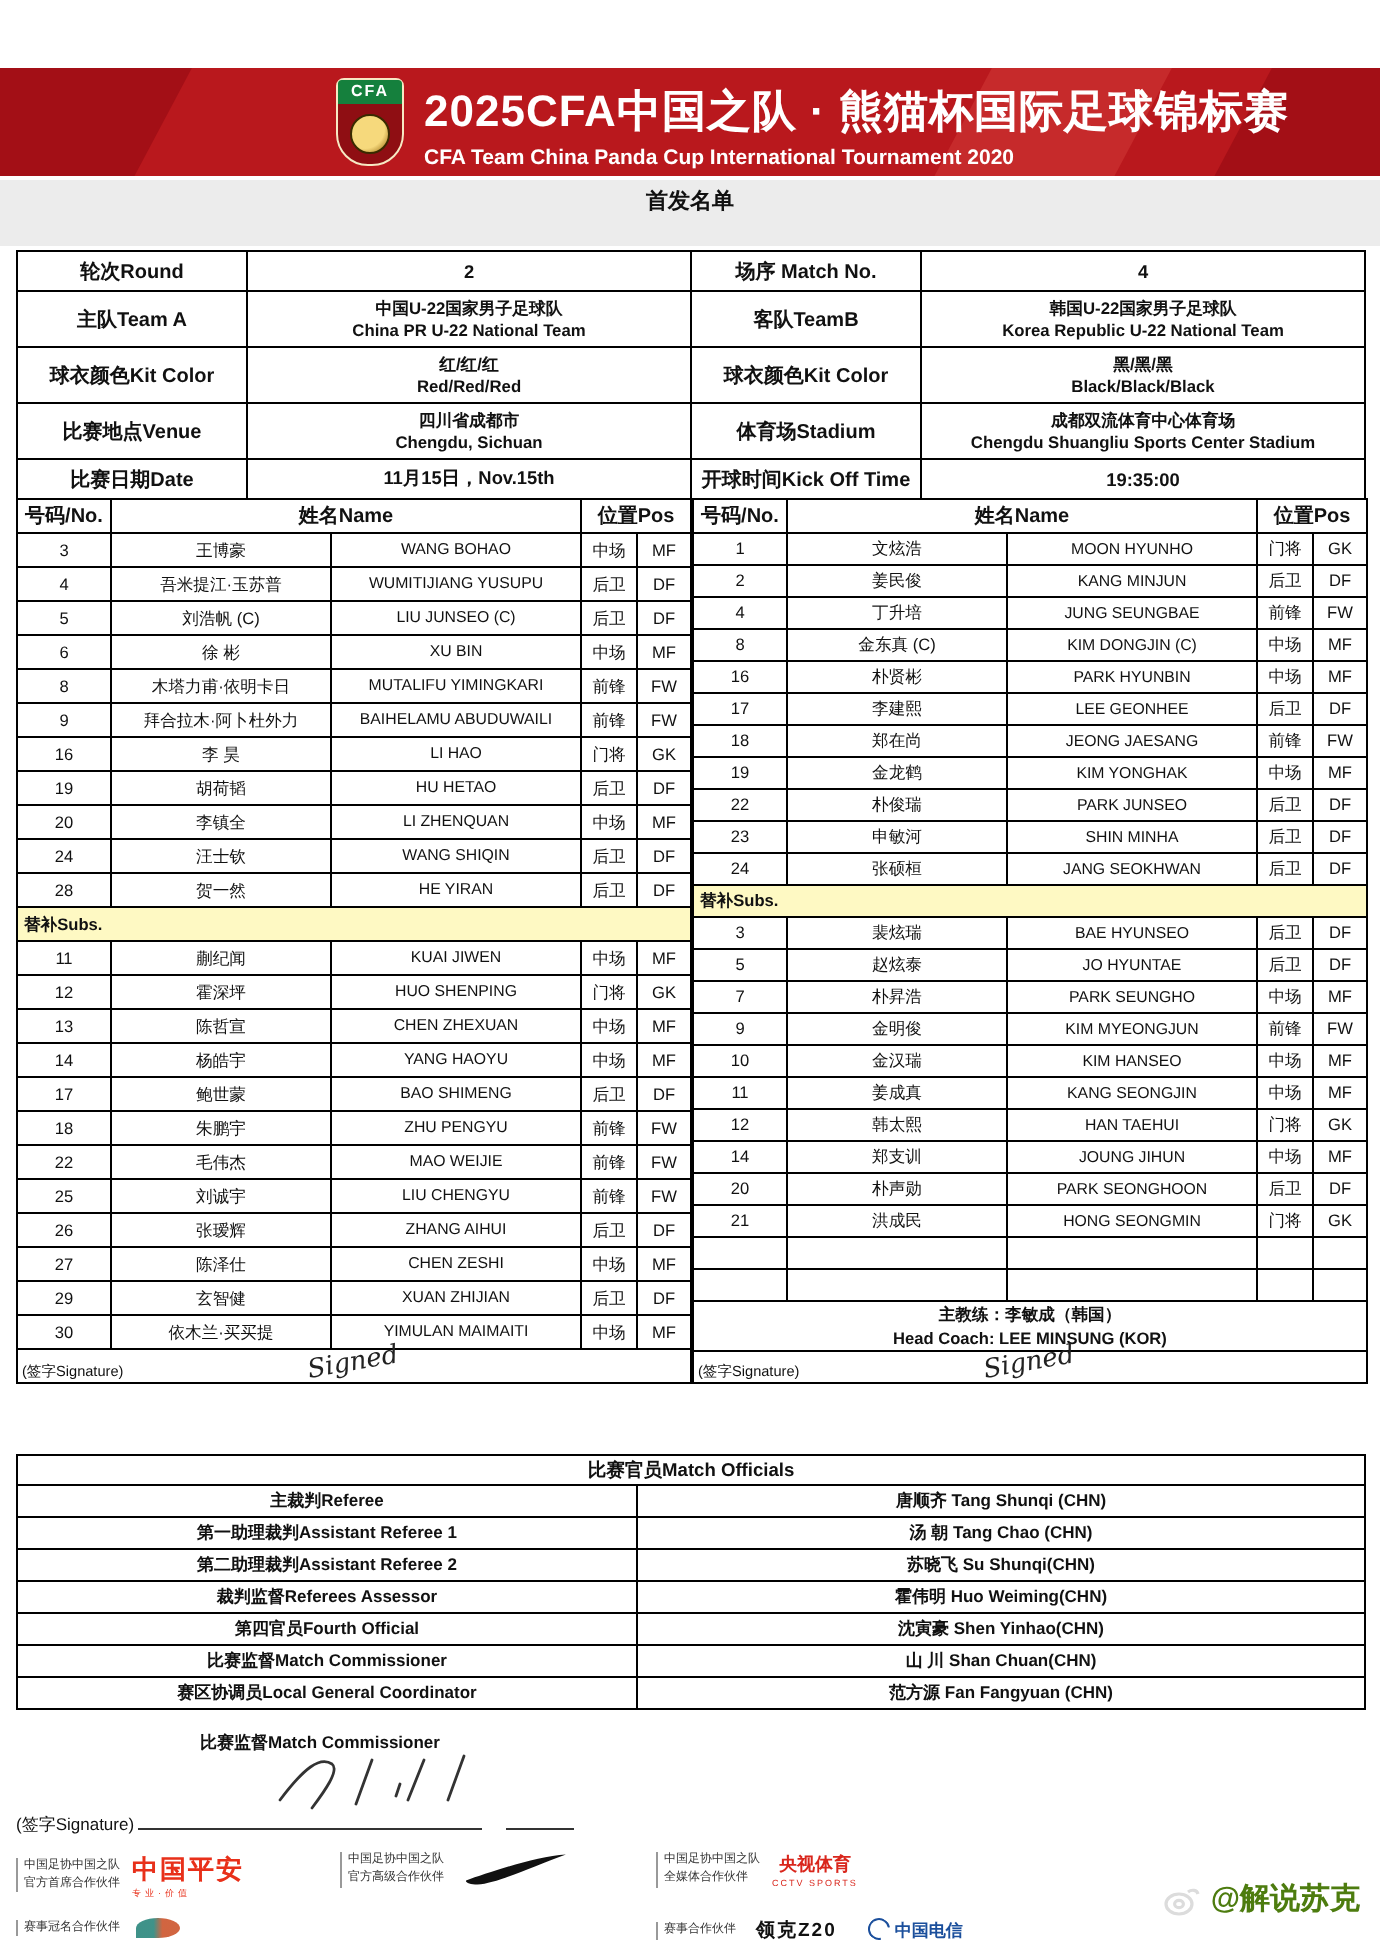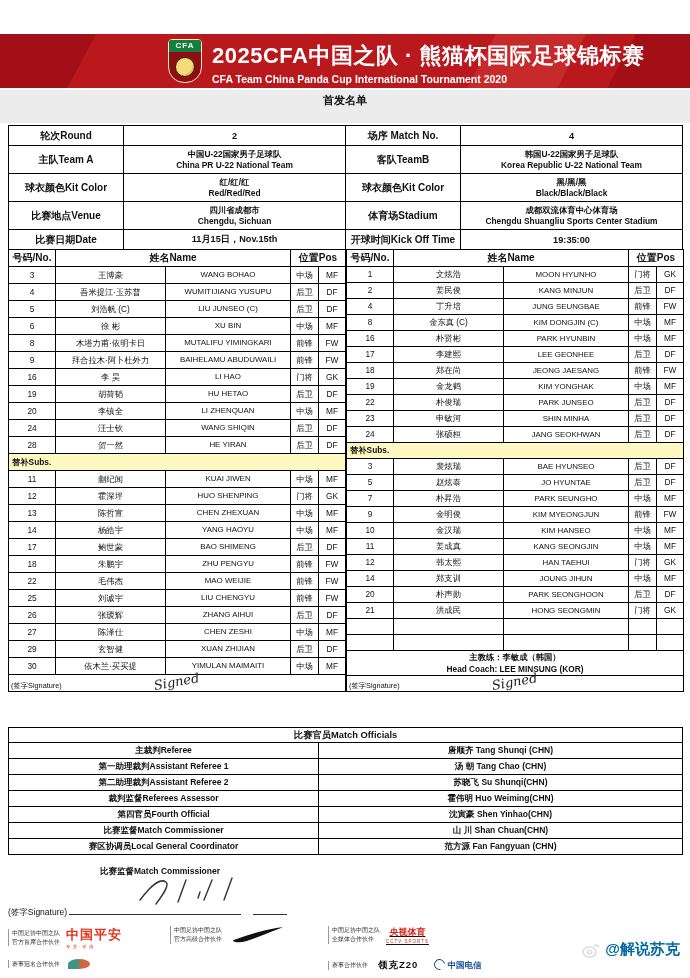--- a/index.html
+++ b/index.html
@@ -71,32 +71,32 @@
   .pa-sub{color:#e8301a;font-size:4.5px;letter-spacing:2px;}
   .nike{margin-left:10px;}
   .b-yibao{display:inline-block;background:#00953b;color:#fff;font-size:8px;font-weight:bold;
            padding:2px 4px;border-radius:3px;margin-left:8px;}
   .b-mengniu{margin-left:8px;color:#1d4f9e;font-size:10px;font-weight:bold;}
   .b-mengniu::before{content:"";display:inline-block;width:7px;height:9px;background:#2ea836;
            border-radius:0 70% 0 70%;margin-right:2px;vertical-align:-1px;}
   .b-yuwell{margin-left:8px;white-space:nowrap;}
   .yw-en{color:#e60012;font-size:11px;font-weight:bold;font-style:italic;}
   .yw-cn{color:#111;font-size:9px;font-weight:bold;margin-left:2px;}
-  .cctv{margin-left:6px;text-align:center;text-decoration:underline;}
+  .cctv{margin-left:6px;text-align:center;}
   .cctv-main{color:#d9261c;font-size:9px;font-weight:bold;}
   .cctv-sub{color:#d9261c;font-size:4.5px;letter-spacing:1px;}
   .r2{margin-top:10px;}
   .gen-logo{display:inline-block;margin-left:8px;width:22px;height:10px;border-radius:50% 50% 50% 0;
             background:linear-gradient(90deg,#1d7f74 40%,#c94a1f 60%);opacity:.85;}
   .lynk{margin-left:10px;font-size:9.5px;font-weight:bold;color:#111;letter-spacing:1px;}
   .telecom{margin-left:16px;color:#1b4f9c;font-size:8.5px;font-weight:bold;white-space:nowrap;}
   .tel-mark{display:inline-block;width:9px;height:9px;border:1.6px solid #1b4f9c;border-radius:50%;
             border-right-color:transparent;transform:rotate(35deg);vertical-align:-2px;margin-right:2px;}
   
-  .watermark{position:absolute;right:10px;top:940px;color:#0369a1;font-weight:bold;font-size:15px;
+  .watermark{position:absolute;right:10px;top:940px;color:#4d7c0f;font-weight:bold;font-size:15px;
              display:flex;align-items:center;gap:4px;}
   .wm-icon{stroke:#dcdcdc;fill:none;stroke-width:1.6;}
   .scrib{stroke:#333;fill:none;stroke-width:1.4;stroke-linecap:round;}
 </style>
 </head>
 <body>
 
 <div class="page">
 
   <div class="banner">

